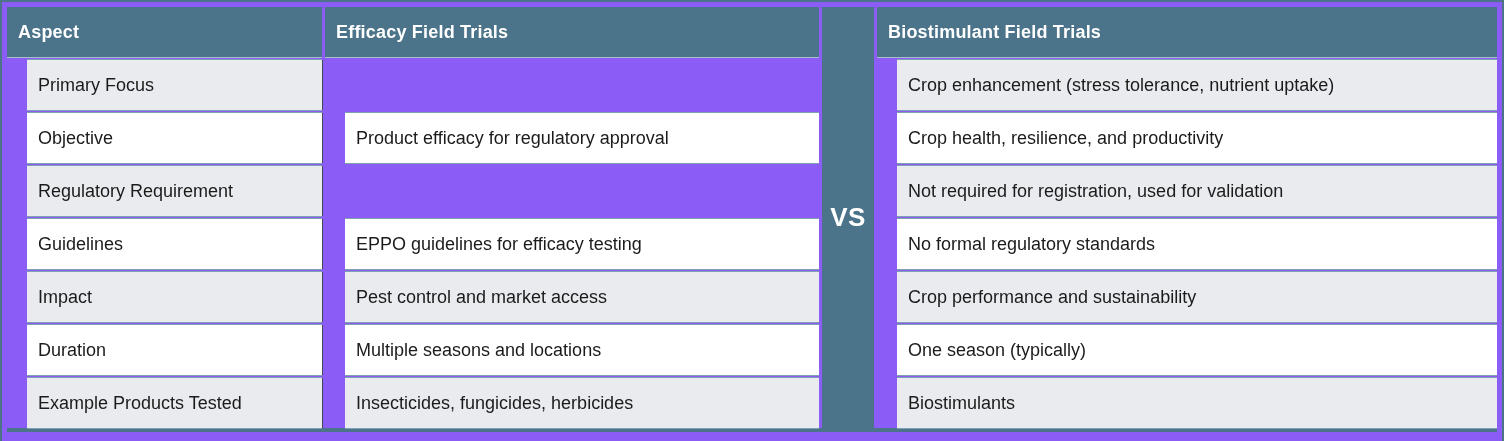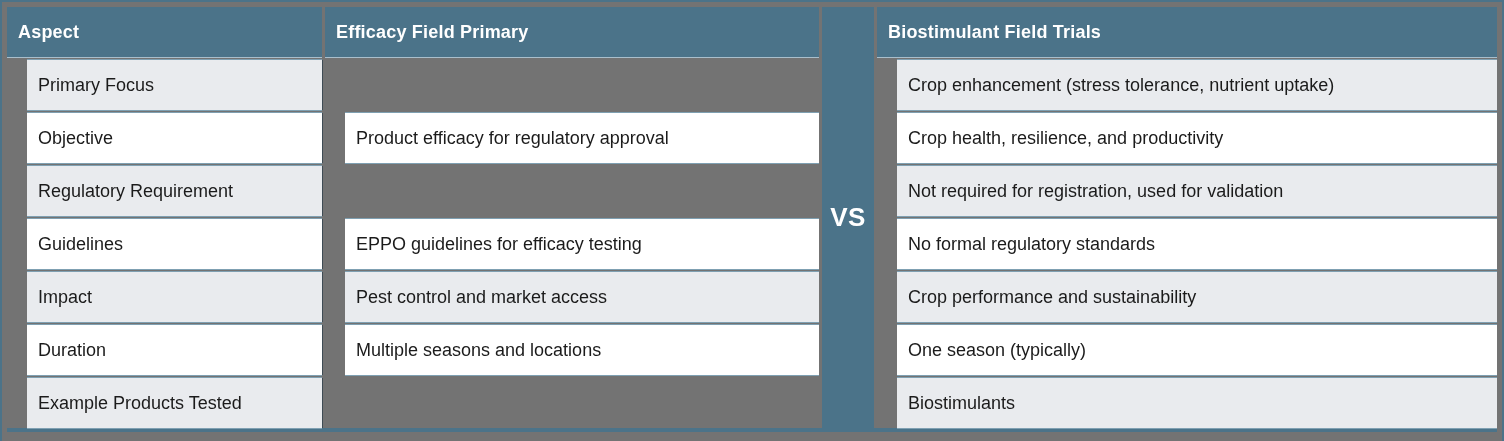--- a/index.html
+++ b/index.html
@@ -8,21 +8,21 @@
     background: #ffffff;
     font-family: "Liberation Sans", "DejaVu Sans", sans-serif;
   }
   .frame {
     box-sizing: border-box;
     width: 1504px;
     height: 441px;
     border: 2px solid #4B7389;
     border-bottom: none;
     padding: 5px 13px 0 5px;
-    background: #737373;
+    background: #8b5cf6;
   }
   .grid {
     display: grid;
     grid-template-columns: 315px 494px 52px 620px;
     grid-template-rows: repeat(8, 50px);
     gap: 3px;
     width: 1490px;
   }
   .cell {
     box-sizing: border-box;
@@ -75,21 +75,21 @@
   .r1 { grid-row: 1; } .r2 { grid-row: 2; } .r3 { grid-row: 3; } .r4 { grid-row: 4; }
   .r5 { grid-row: 5; } .r6 { grid-row: 6; } .r7 { grid-row: 7; } .r8 { grid-row: 8; }
 </style>
 </head>
 <body>
 
 <div class="frame">
   <div class="grid">
 
     <div class="cell head c1 r1">Aspect</div>
-    <div class="cell head c2 r1">Efficacy Field Primary</div>
+    <div class="cell head c2 r1">Efficacy Field Trials</div>
     <div class="cell head c4 r1">Biostimulant Field Trials</div>
 
     <div class="vs-bar">
       <span class="vs-text">VS</span>
     </div>
 
     <div class="cell body-cell aspect-col odd c1 r2">Primary Focus</div>
     <div class="cell body-cell aspect-col even c1 r3">Objective</div>
 
     <div class="cell body-cell odd c4 r2">Crop enhancement (stress tolerance, nutrient uptake)</div>
@@ -105,17 +105,18 @@
 
     <div class="cell body-cell aspect-col odd c1 r6">Impact</div>
     <div class="cell body-cell odd c2 r6">Pest control and market access</div>
     <div class="cell body-cell odd c4 r6">Crop performance and sustainability</div>
 
     <div class="cell body-cell aspect-col even c1 r7">Duration</div>
     <div class="cell body-cell even c2 r7">Multiple seasons and locations</div>
     <div class="cell body-cell even c4 r7">One season (typically)</div>
 
     <div class="cell body-cell aspect-col odd c1 r8">Example Products Tested</div>
+    <div class="cell body-cell odd c2 r8">Insecticides, fungicides, herbicides</div>
     <div class="cell body-cell odd c4 r8">Biostimulants</div>
 
   </div>
   <div class="bottom-rule"></div>
 </div>
 
 </body></html>

